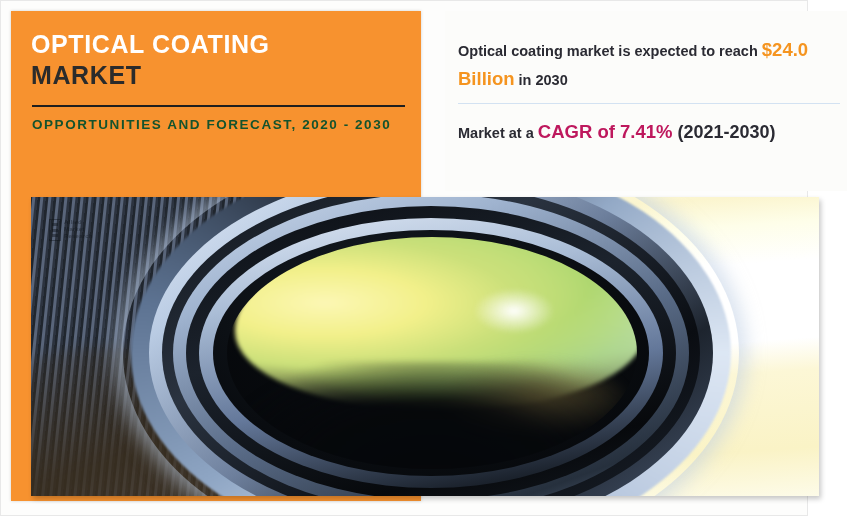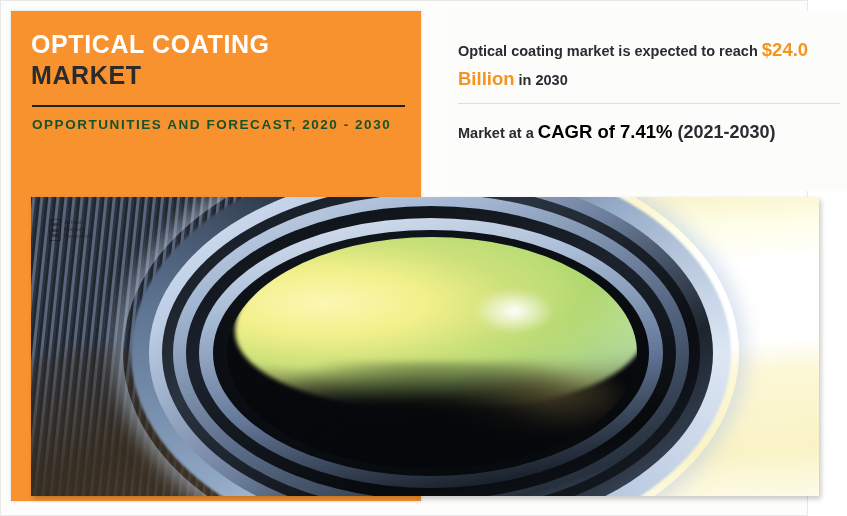--- a/index.html
+++ b/index.html
@@ -110,21 +110,21 @@
     position: absolute;
     left: 13px;
     top: 110px;
     width: 390px;
     font-size: 14.5px;
     font-weight: bold;
     color: #2b2b33;
     white-space: nowrap;
   }
   #cagr-line .cagr-value {
-    color: #000000;
+    color: #be185d;
     font-size: 18.5px;
     font-weight: bold;
     margin-top: 23px;
   }
   #cagr-line .cagr-years {
     font-size: 18px;
   }
 
   
   #photo {

